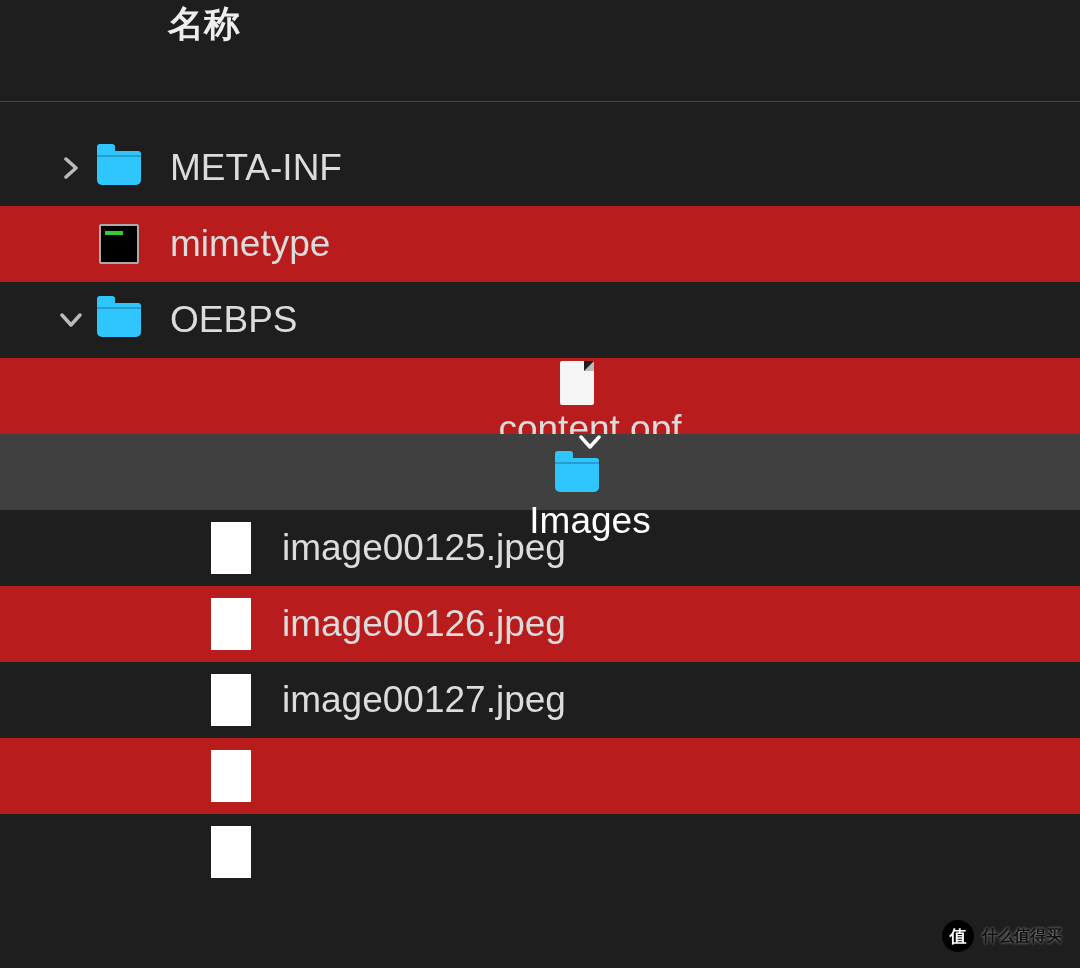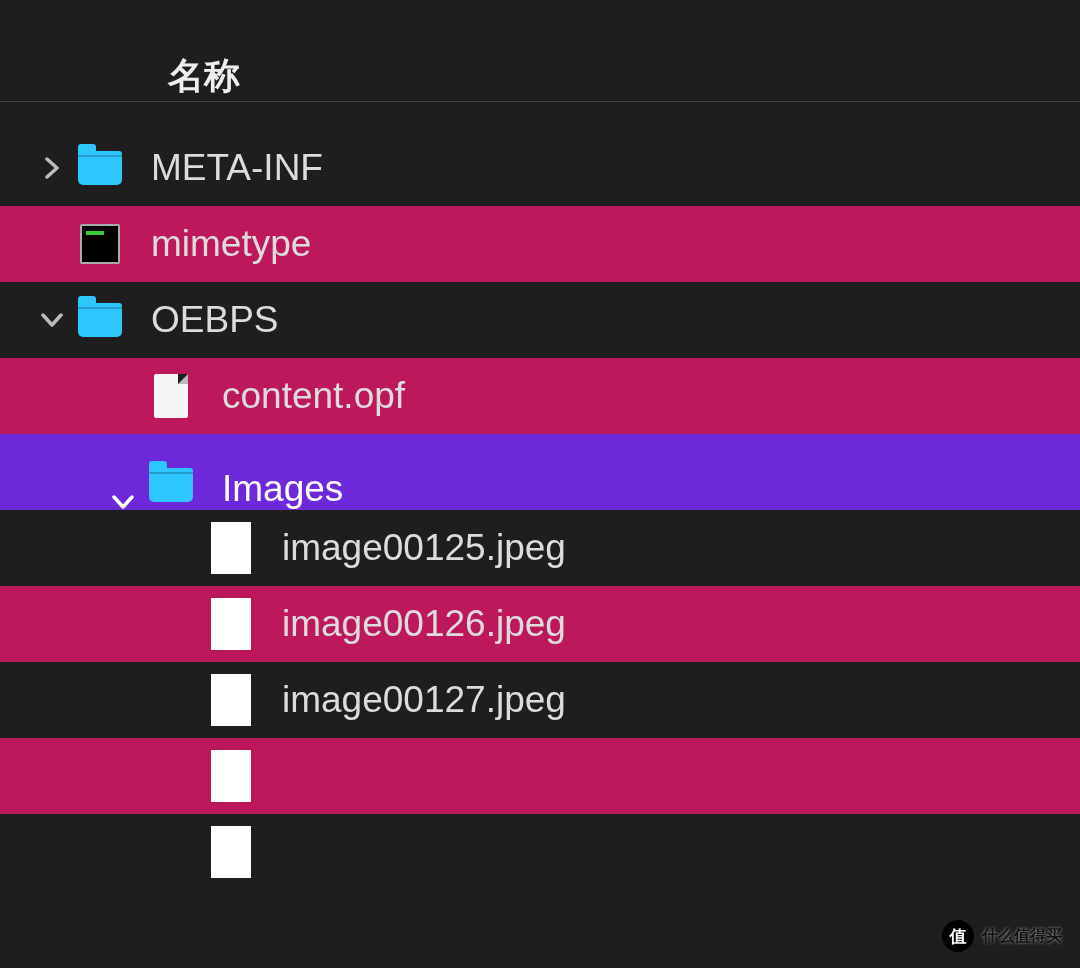--- a/index.html
+++ b/index.html
@@ -8,44 +8,44 @@
       height: 968px;
       background: #1e1e1e;
       font-family: -apple-system, BlinkMacSystemFont, "Helvetica Neue", sans-serif;
       color: #ddd;
       overflow: hidden;
       position: relative;
     }
     .header {
       height: 102px;
       display: flex;
-      align-items: flex-end;
+      align-items: flex-start;
       border-bottom: 1px solid #444;
       padding-left: 168px;
     }
     .header-title {
       font-size: 36px;
       font-weight: 600;
       color: #eee;
     }
     .tree {
       padding-top: 28px;
     }
     .row {
       height: 76px;
       display: flex;
       align-items: center;
       padding-left: 40px;
       position: relative;
     }
-    .row.alt { background: #be185d; text-align: right; }
-    .row.selected { background: #6d28d9; color: #fff; align-items: flex-end; }
+    .row.alt { background: #b91c1c; text-align: right; }
+    .row.selected { background: #404040; color: #fff; }
     .row.selected .label { color: #fff; }
-    .indent-0 { padding-left: 29px; }
-    .indent-1 { padding-left: 100px; }
+    .indent-0 { padding-left: 48px; }
+    .indent-1 { padding-left: 100px; flex-direction: column; }
     .indent-2 { padding-left: 160px; }
     .chevron {
       width: 46px;
       display: inline-flex;
       justify-content: center;
       align-items: center;
       font-size: 28px;
       color: #bbb;
       flex-shrink: 0;
     }

